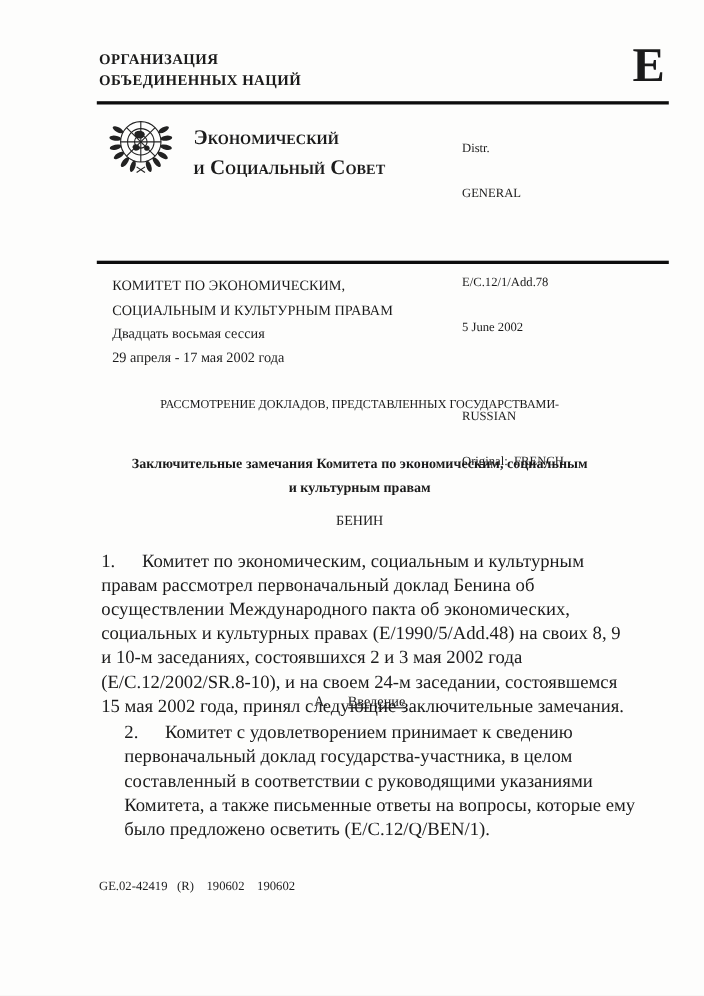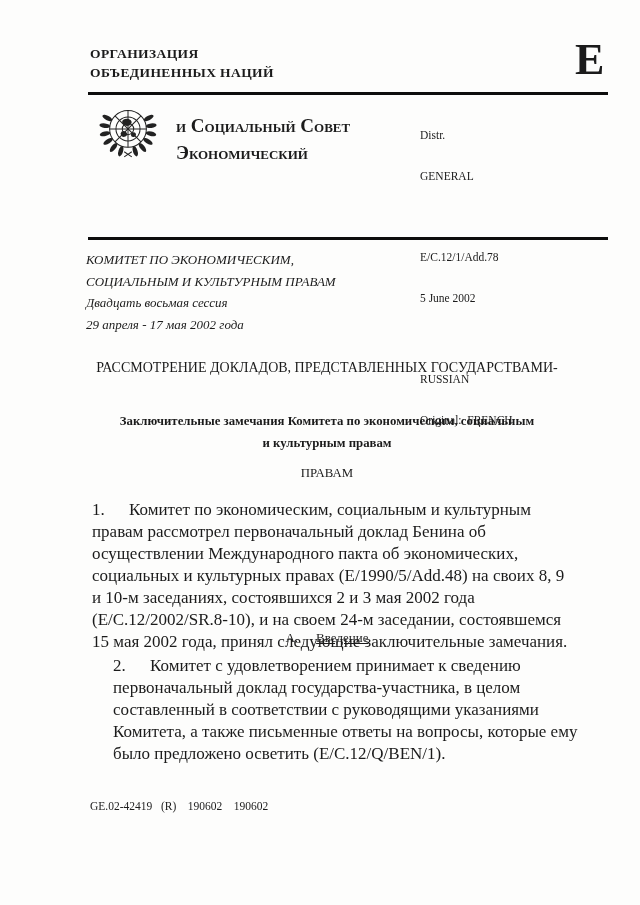--- a/index.html
+++ b/index.html
@@ -70,36 +70,35 @@
     top: 102px;
     font-size: 11.5px;
     line-height: 13.5px;
   }
   .distr-block .group { margin-bottom: 14px; }
   .distr-block div { white-space: pre; }
 
   
   .committee {
     position: absolute;
-    left: 86px;
+    left: 102px;
     top: 249px;
     font-size: 13px;
     line-height: 21.5px;
     white-space: nowrap;
-    font-style: italic;
   }
 
   
   .title-block {
     position: absolute;
     left: 88px;
     top: 357px;
     width: 478px;
     text-align: center;
-    font-size: 14px;
+    font-size: 11px;
     line-height: 22px;
   }
   .subtitle-block {
     position: absolute;
     left: 88px;
     top: 410px;
     width: 478px;
     text-align: center;
     font-size: 12.8px;
     font-weight: bold;
@@ -193,22 +192,22 @@
       <ellipse cx="60" cy="7" rx="3.6" ry="8.5" transform="rotate(-142 60 44)"></ellipse>
       <ellipse cx="60" cy="7" rx="3.6" ry="8.5" transform="rotate(-162 60 44)"></ellipse>
     </g>
     <g stroke="#222" stroke-width="1.6" fill="none">
       <line x1="54" y1="88" x2="66" y2="80"></line>
       <line x1="66" y1="88" x2="54" y2="80"></line>
     </g>
   </svg>
 
   <div class="council">
+    <div>Экономический</div>
     <div>и Социальный Совет</div>
-    <div>Экономический</div>
   </div>
 
   <div class="distr-block">
     <div class="group">
       <div>Distr.</div>
       <div>GENERAL</div>
     </div>
     <div class="group">
       <div>E/C.12/1/Add.78</div>
       <div>5 June 2002</div>
@@ -230,21 +229,21 @@
 
   <div class="title-block">
     <div>РАССМОТРЕНИЕ ДОКЛАДОВ, ПРЕДСТАВЛЕННЫХ ГОСУДАРСТВАМИ-</div>
   </div>
 
   <div class="subtitle-block">
     <div>Заключительные замечания Комитета по экономическим, социальным</div>
     <div>и культурным правам</div>
   </div>
 
-  <div class="country">ПРАВАМ</div>
+  <div class="country">БЕНИН</div>
 
   <div class="para para-1">
     <span class="num">1.</span><span>Комитет по экономическим, социальным и культурным правам рассмотрел первоначальный доклад Бенина об осуществлении Международного пакта об экономических, социальных и культурных правах (E/1990/5/Add.48) на своих 8, 9 и 10-м заседаниях, состоявшихся 2 и 3 мая 2002 года (E/C.12/2002/SR.8-10), и на своем 24-м заседании, состоявшемся 15 мая 2002 года, принял следующие заключительные замечания.</span>
   </div>
 
   <div class="section-heading">
     <span>A.</span>
     <span class="section-title">Введение</span>
   </div>
 

